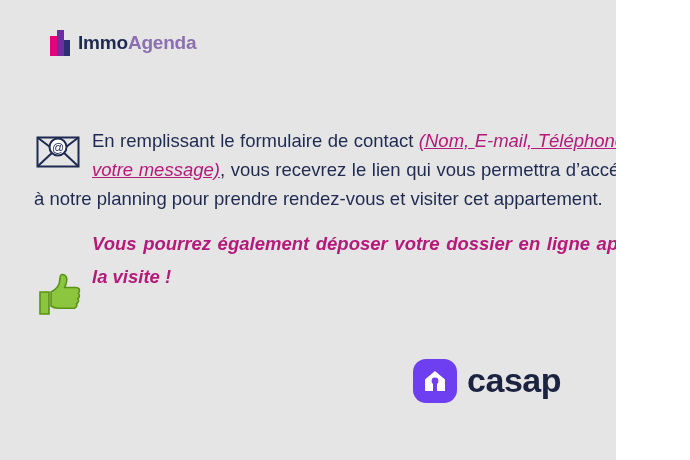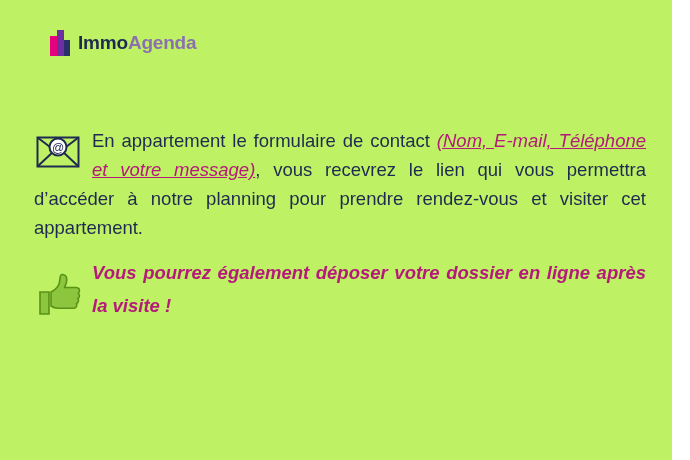--- a/index.html
+++ b/index.html
@@ -6,23 +6,23 @@
   html, body {
     margin: 0;
     padding: 0;
     width: 690px;
     height: 460px;
     background: #ffffff;
     font-family: "Liberation Sans", sans-serif;
   }
   .page {
     position: relative;
-    width: 672px;
+    width: 616px;
     height: 460px;
-    background: #bef264;
+    background: #e5e5e5;
     overflow: hidden;
   }
 
   
   .logo {
     position: absolute;
     left: 50px;
     top: 30px;
     display: flex;
     align-items: center;
@@ -190,19 +190,29 @@
   </div>
 
   <div class="icon-thumb">
     <svg width="46" height="44" viewBox="0 0 46 44" xmlns="http://www.w3.org/2000/svg">
       <path d="M4 20 h9 v22 h-9 z" fill="#8cc63f" stroke="#5a9216" stroke-width="1.6"></path>
       <path d="M15 20 C15 20 21 17 23 12 C24.5 8 23 3 26 2.5 C30 2 31.5 6 30.5 10 C30 12.5 28.5 15.5 28.5 15.5 H40 C43 15.5 44 17.5 43.2 19.8 C42.9 20.7 42.2 21.4 42.2 21.4 C43.6 22.3 43.8 24.6 42.6 25.9 C42.2 26.3 41.7 26.6 41.7 26.6 C42.9 27.7 42.8 30 41.3 31 C40.9 31.3 40.4 31.5 40.4 31.5 C41.3 32.9 40.7 35.2 38.8 35.9 C37.9 36.2 37 36.3 37 36.3 H22 C18 36.3 15 34 15 34 z" fill="#8cc63f" stroke="#5a9216" stroke-width="1.6" stroke-linejoin="round"></path>
     </svg>
   </div>
 
   <div class="body-block">
-    <p class="para p1"><span class="float-gutter"></span><span>En appartement le formulaire de contact </span><span class="em-pink">(Nom, </span><span class="em-pink-u">E-mail</span><span class="em-pink">, Téléphone et votre message)</span><span>, vous recevrez le lien qui vous permettra d’accéder à notre planning pour prendre rendez-vous et visiter cet appartement.</span></p>
+    <p class="para p1"><span class="float-gutter"></span><span>En remplissant le formulaire de contact </span><span class="em-pink">(Nom, </span><span class="em-pink-u">E-mail</span><span class="em-pink">, Téléphone et votre message)</span><span>, vous recevrez le lien qui vous permettra d’accéder à notre planning pour prendre rendez-vous et visiter cet appartement.</span></p>
 
     <p class="para p2"><span class="float-gutter2"></span><span>Vous pourrez également déposer votre dossier en ligne après la visite !</span></p>
   </div>
 
+  <div class="casap">
+    <div class="casap-mark">
+      <svg class="house" width="26" height="26" viewBox="0 0 26 26" xmlns="http://www.w3.org/2000/svg">
+        <path d="M13 3 L23 11.5 V23 H3 V11.5 Z" fill="#ffffff"></path>
+        <circle cx="13" cy="13" r="3.4" fill="#6d3ff0"></circle>
+        <rect x="11" y="15" width="4" height="8" fill="#6d3ff0"></rect>
+      </svg>
+    </div>
+    <div class="casap-text">casap</div>
+  </div>
 
 </div>
 
 </body></html>

